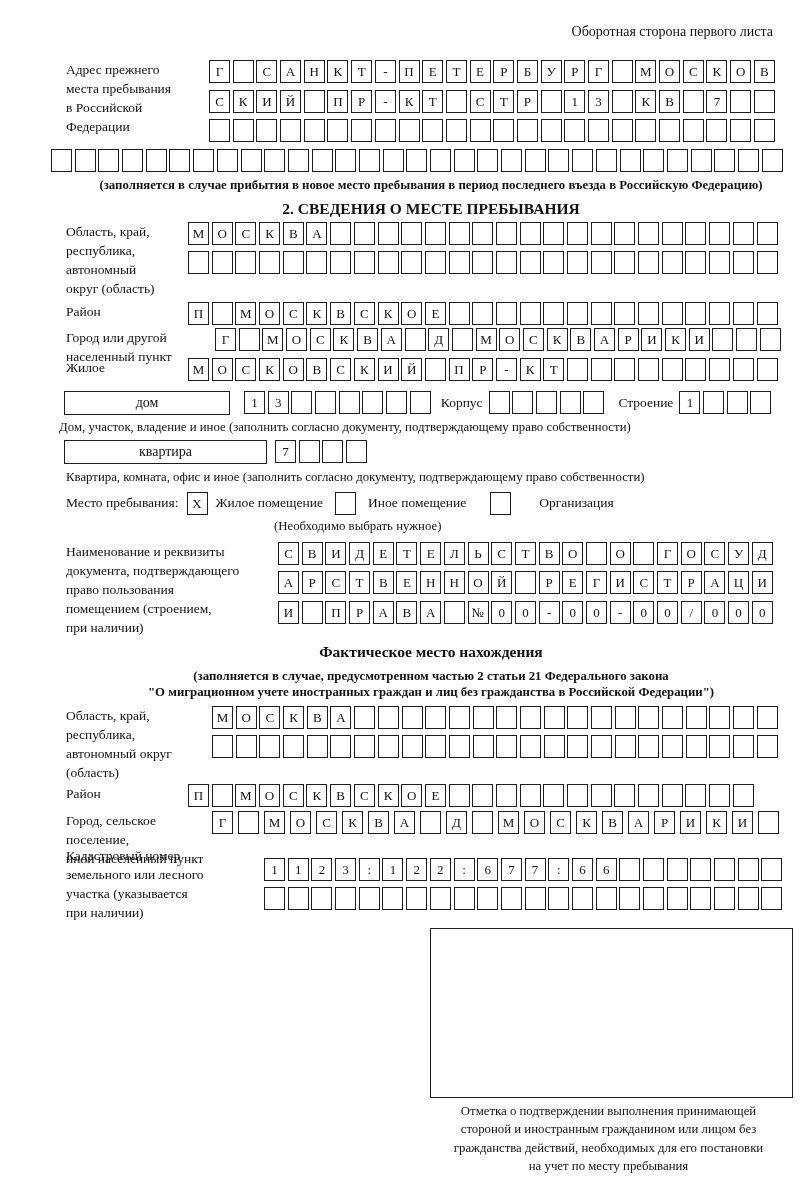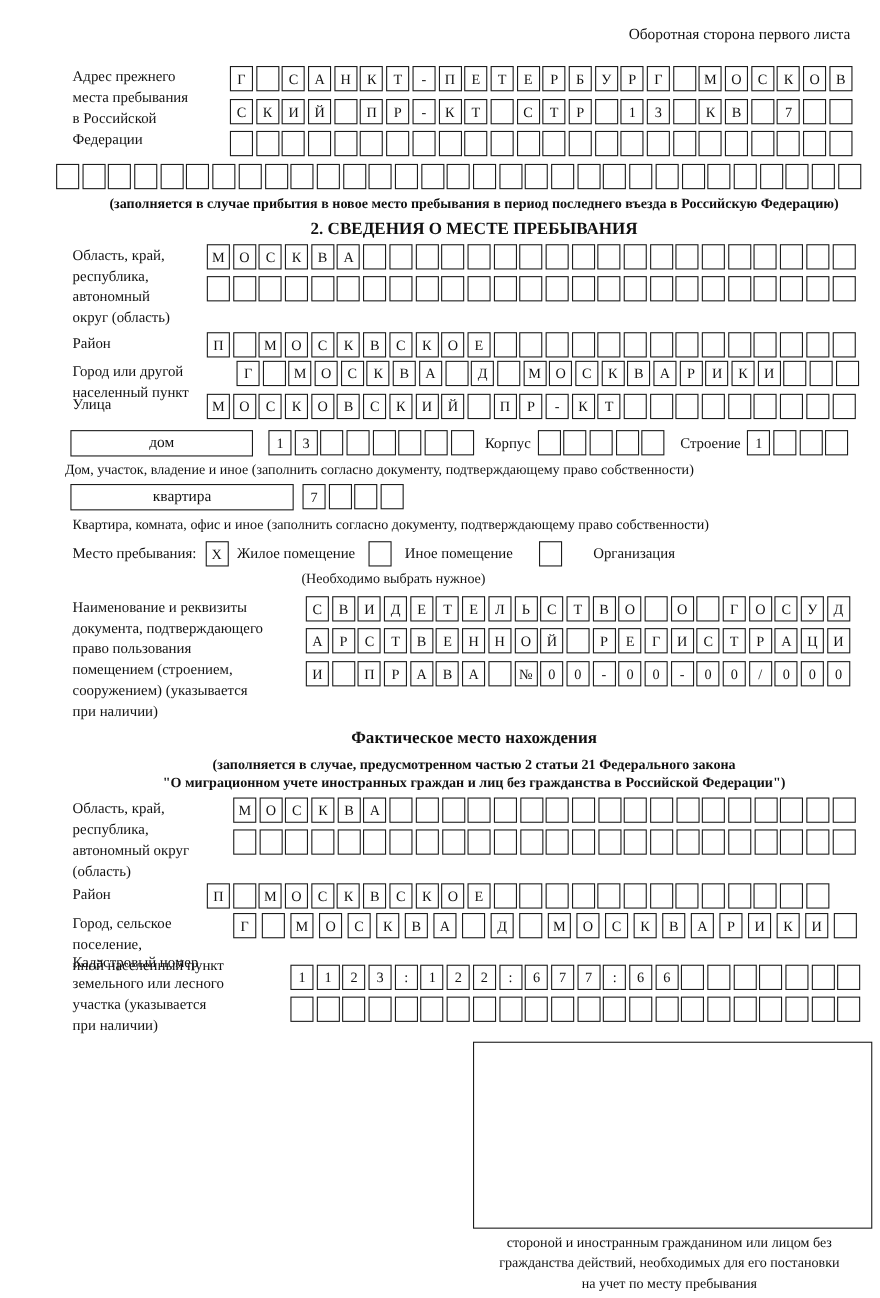--- a/index.html
+++ b/index.html
@@ -290,21 +290,21 @@
         <span class="cell">И</span>
         <span class="cell">К</span>
         <span class="cell">И</span>
         <span class="cell"></span>
         <span class="cell"></span>
         <span class="cell"></span>
       </div>
   </div>
 
   <div class="frow" style="margin-top:3px">
-    <div class="flabel" style="width:122px">Улица</div>
+    <div class="flabel" style="width:122px">Жилое</div>
     <div class="cellrow">
         <span class="cell">М</span>
         <span class="cell">О</span>
         <span class="cell">С</span>
         <span class="cell">К</span>
         <span class="cell">О</span>
         <span class="cell">В</span>
         <span class="cell">С</span>
         <span class="cell">К</span>
         <span class="cell">И</span>
@@ -378,21 +378,20 @@
     <span style="margin-left:28px">Организация</span>
   </div>
   <div class="cap" style="margin:3px 0 0 243px">(Необходимо выбрать нужное)</div>
 
   <div class="frow" style="margin-top:8px">
     <div class="flabel" style="width:212px">
         <div>Наименование и реквизиты</div>
         <div>документа, подтверждающего</div>
         <div>право пользования</div>
         <div>помещением (строением,</div>
-        <div>сооружением) (указывается</div>
         <div>при наличии)</div>
       </div>
     <div class="rows">
       <div class="cellrow">
           <span class="cell">С</span>
           <span class="cell">В</span>
           <span class="cell">И</span>
           <span class="cell">Д</span>
           <span class="cell">Е</span>
           <span class="cell">Т</span>
@@ -643,18 +642,19 @@
           <span class="cell"></span>
           <span class="cell"></span>
           <span class="cell"></span>
           <span class="cell"></span>
         </div>
     </div>
   </div>
 
   <div class="markbox"></div>
   <div class="markcap">
+    <div>Отметка о подтверждении выполнения принимающей</div>
     <div>стороной и иностранным гражданином или лицом без</div>
     <div>гражданства действий, необходимых для его постановки</div>
     <div>на учет по месту пребывания</div>
   </div>
 
 </div>
 
 </body></html>

